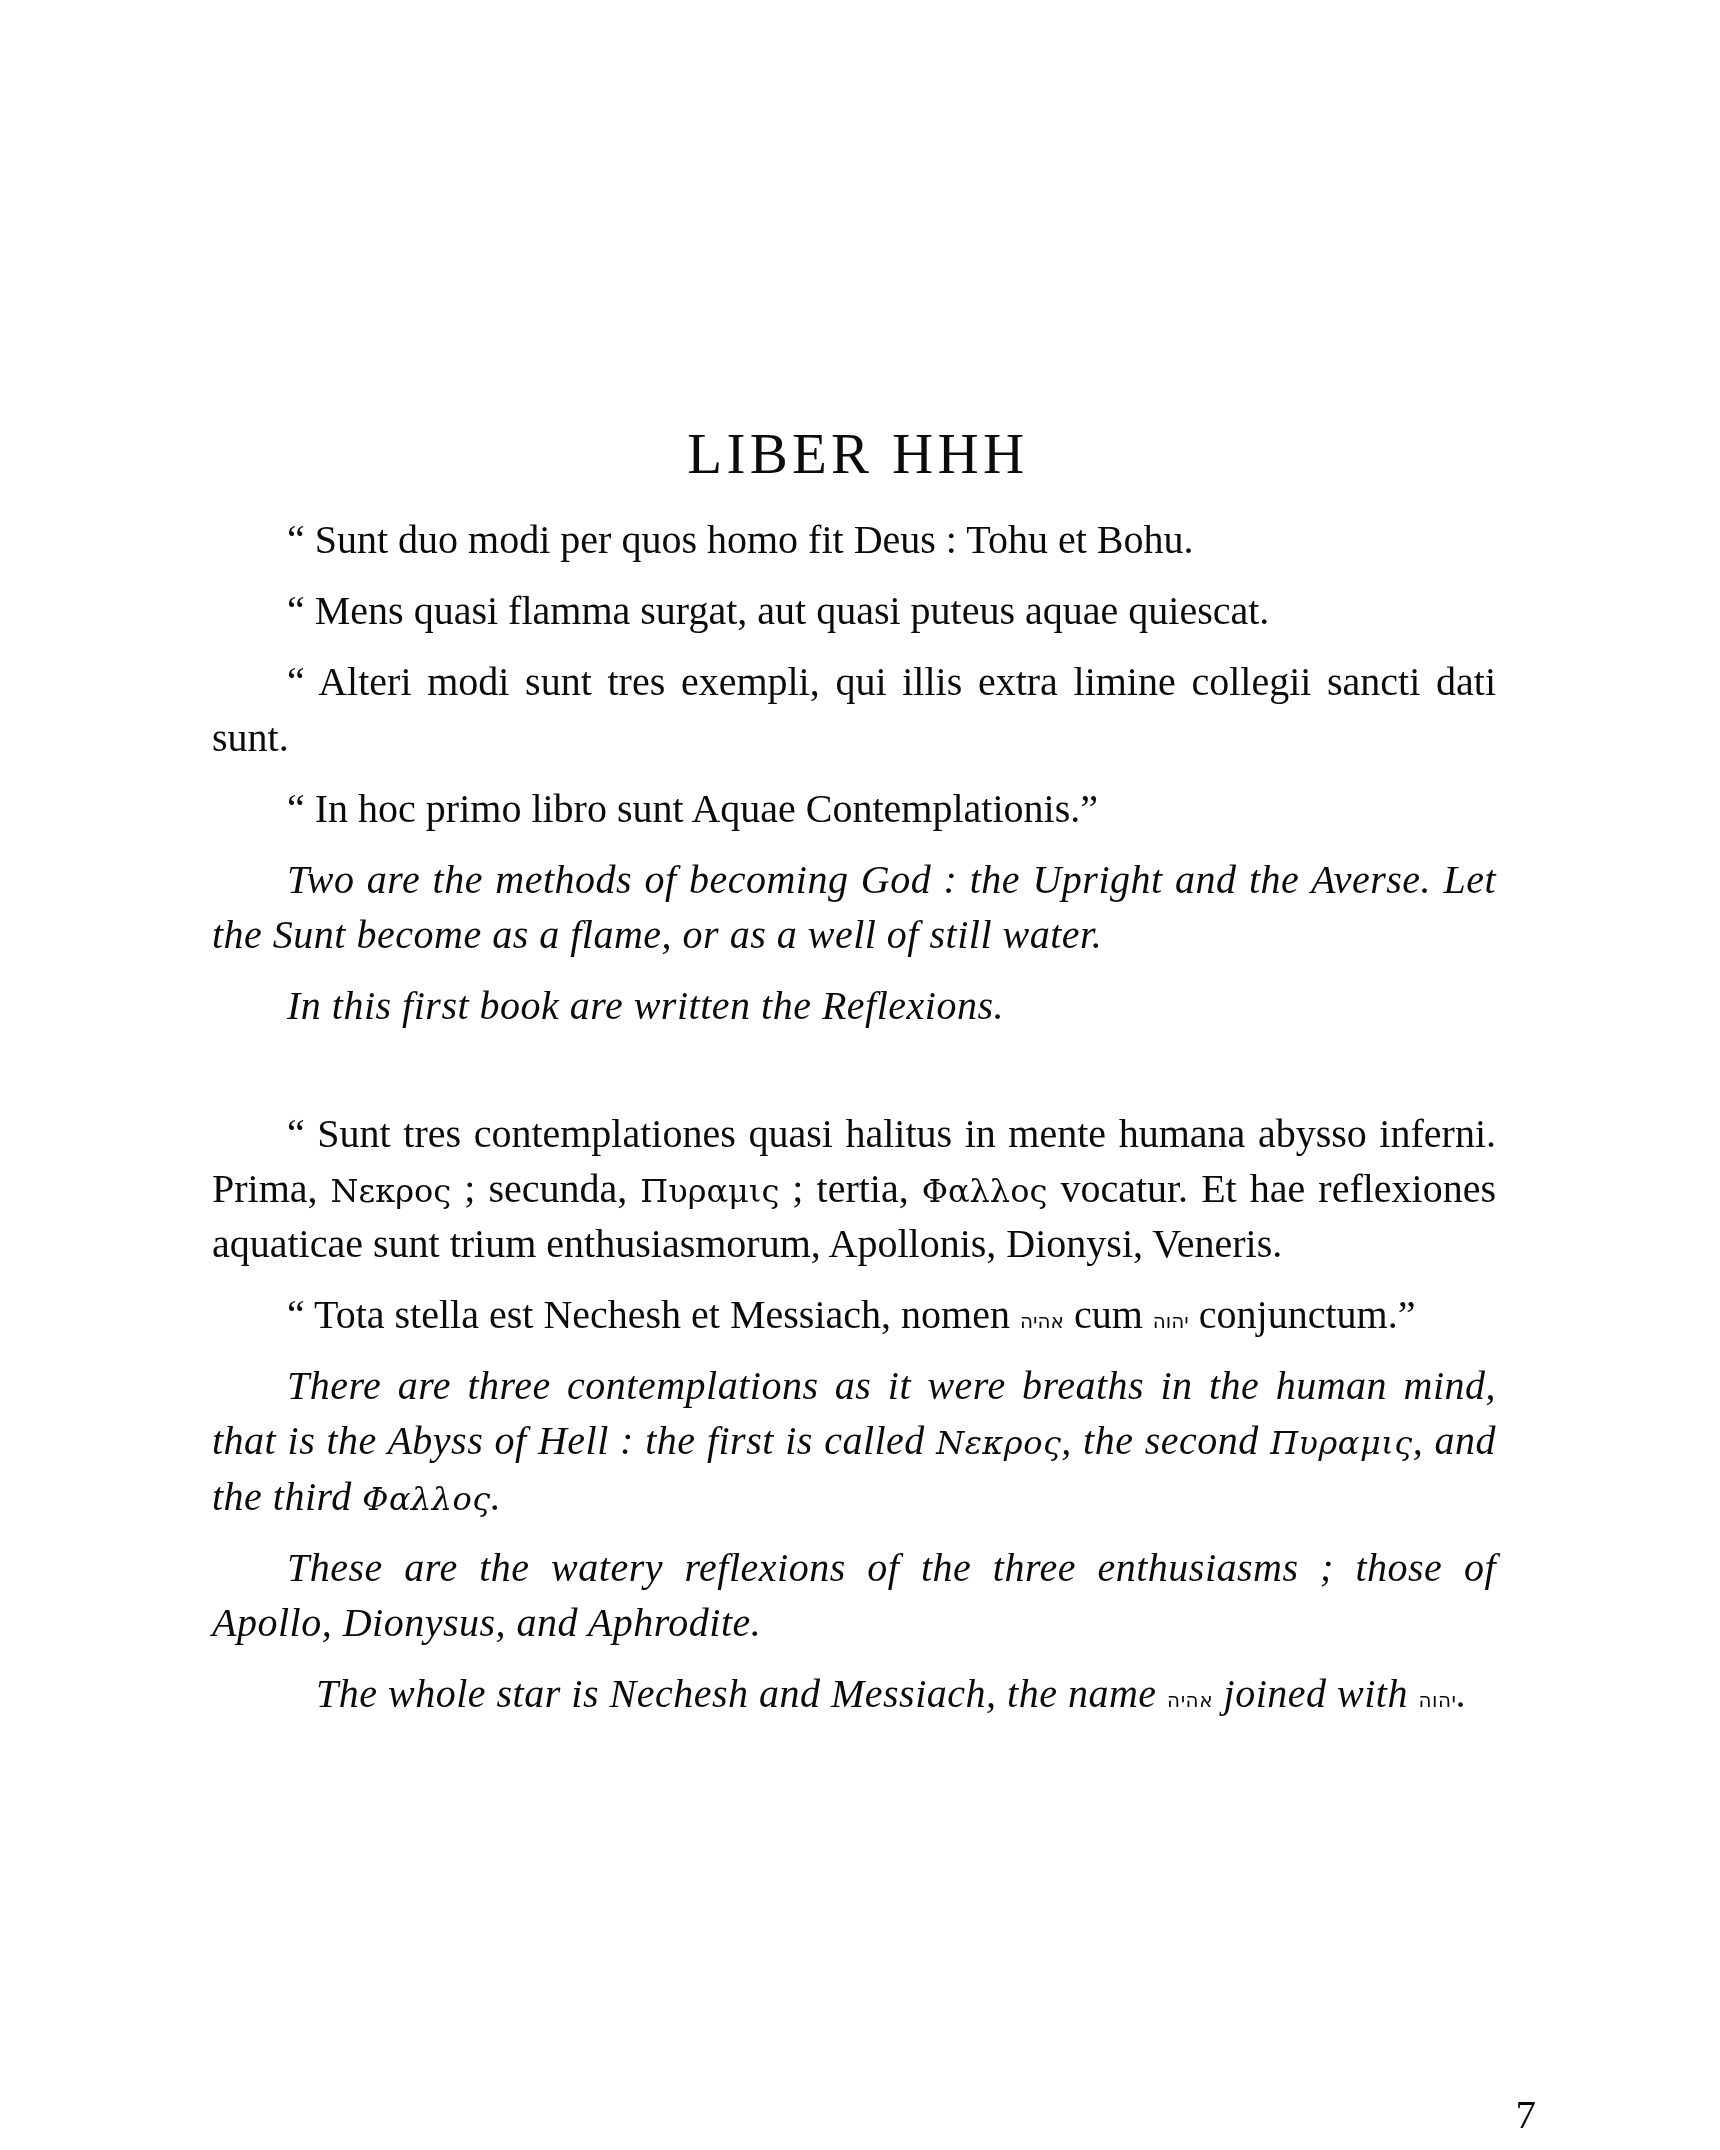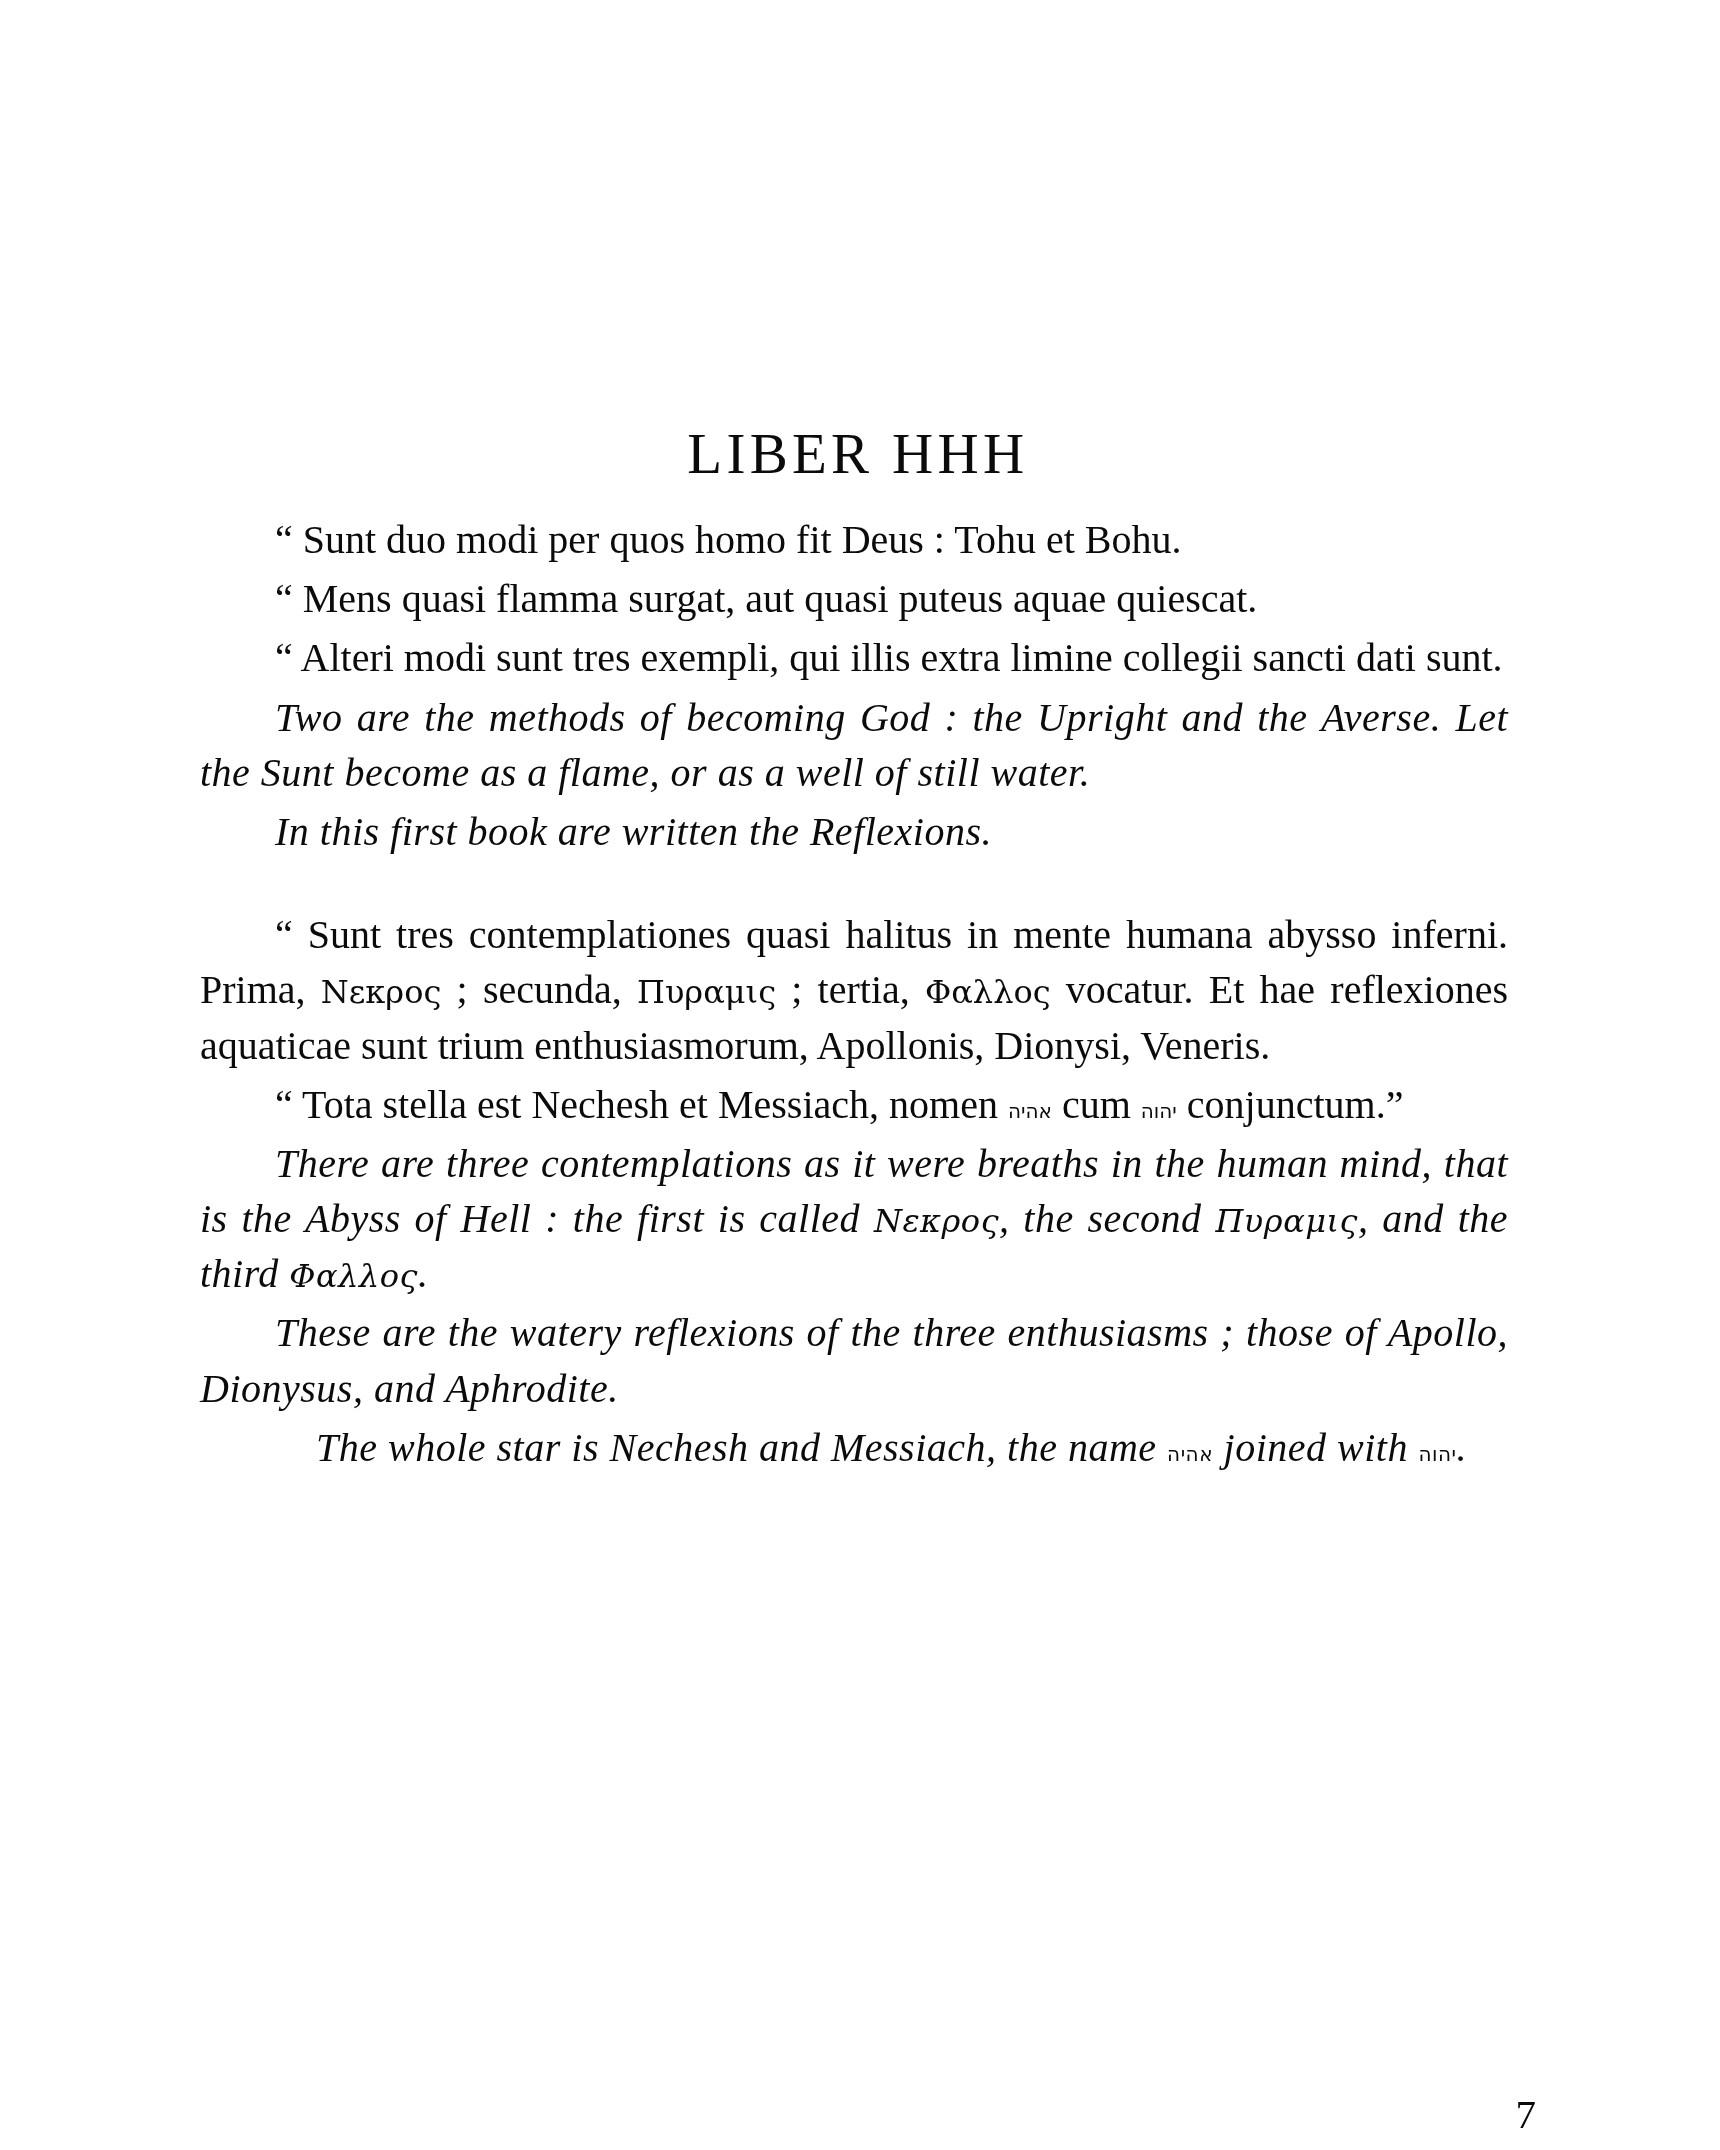--- a/index.html
+++ b/index.html
@@ -38,21 +38,21 @@
     letter-spacing: 4.3px;
     text-align: center;
     font-weight: 400;
     margin: 8px 0 26px 0;
     padding-left: 7.7px;
   }
 
   .para {
     font-size: 40px;
     line-height: 1.38;
-    margin: 4px;
+    margin: 16px;
     text-indent: 75px;
     text-align: justify;
     -webkit-hyphens: none;
     hyphens: none;
   }
 
   .para.latin {
     font-family: "Liberation Serif", serif;
     font-style: normal;
   }
@@ -105,20 +105,21 @@
 
 <div class="page">
 
   <div class="content">
     <h1 class="doc-title">LIBER HHH</h1>
 
     <div id="paragraph-container">
         <p class="para latin">“ Sunt duo modi per quos homo fit Deus :  Tohu et Bohu.</p>
         <p class="para latin">“ Mens quasi flamma surgat, aut quasi puteus aquae quiescat.</p>
         <p class="para latin">“ Alteri modi sunt tres exempli, qui illis extra limine collegii sancti dati sunt.</p>
+        <p class="para latin">“ In hoc primo libro sunt Aquae Contemplationis.”</p>
         <p class="para english">Two are the methods of becoming God : the Upright and the Averse.   Let the Sunt become as a flame, or as a well of still water.</p>
         <p class="para english">In this first book are written the Reflexions.</p>
         <div class="block-gap"></div>
         <p class="para latin">“ Sunt tres contemplationes quasi halitus in mente humana abysso inferni.   Prima, <span class="greek">Νεκρος</span> ; secunda, <span class="greek">Πυραμις</span> ; tertia, <span class="greek">Φαλλος</span> vocatur.   Et hae reflexiones aquaticae sunt trium enthusiasmorum, Apollonis, Dionysi, Veneris.</p>
         <p class="para latin">“ Tota stella est Nechesh et Messiach, nomen <span class="hebrew">אהיה</span> cum <span class="hebrew">יהוה</span> conjunctum.”</p>
         <p class="para english">There are three contemplations as it were breaths in the human mind, that is the Abyss of Hell : the first is called <span class="greek">Νεκρος</span>, the second <span class="greek">Πυραμις</span>, and the third <span class="greek">Φαλλος</span>.</p>
         <p class="para english">These are the watery reflexions of the three enthusiasms ; those of Apollo, Dionysus, and Aphrodite.</p>
         <p class="para english nb-justify-last">The whole star is Nechesh and Messiach, the name <span class="hebrew">אהיה</span> joined with <span class="hebrew">יהוה</span>.</p>
       </div>
   </div>

